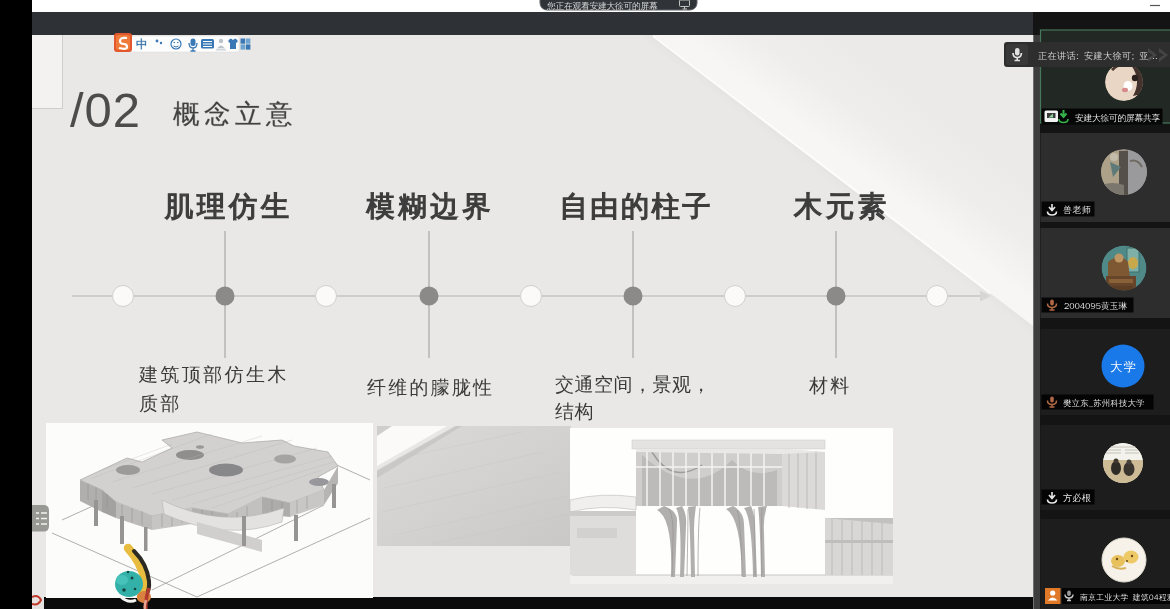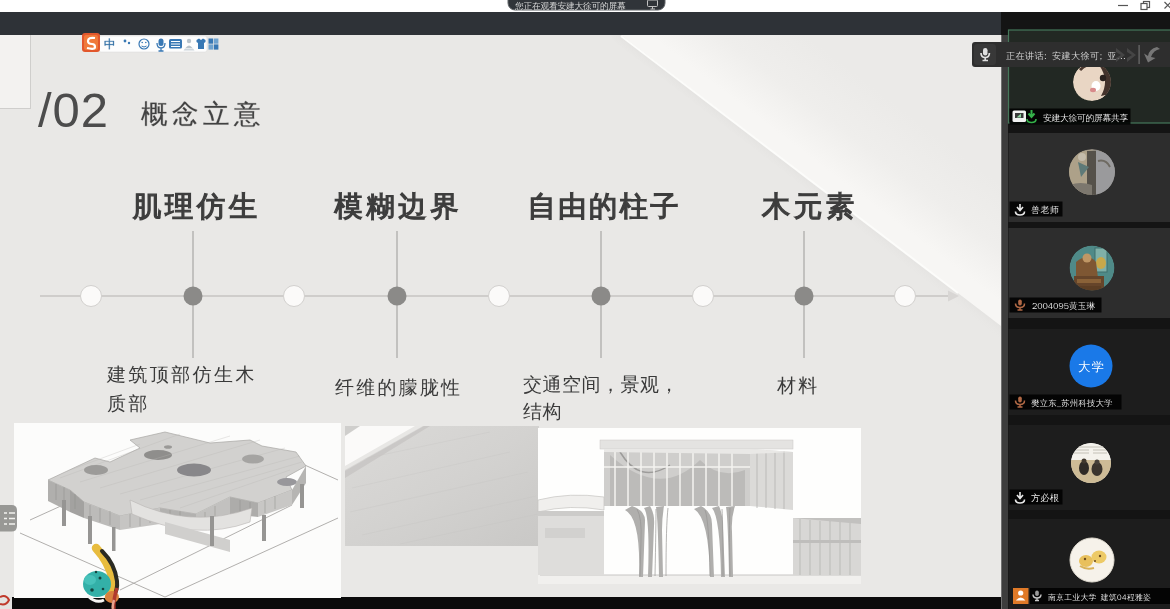--- a/index.html
+++ b/index.html
@@ -1,16 +1,16 @@
 <!DOCTYPE html>
 <html><head><meta charset="utf-8">
 <style>
 * { margin:0; padding:0; box-sizing:border-box; }
 html,body { width:1170px; height:609px; overflow:hidden; background:#000; font-family:"Liberation Sans", sans-serif; }
-#app { position:relative; width:1136px; height:609px; background:#e9e8e6; }
+#app { position:relative; width:1136px; height:609px; background:#e9e8e6;margin-left:32px; }
 .abs { position:absolute; }
 </style></head>
 <body>
 <div id="app">
 
 <div class="abs" style="left:0;top:0;width:1170px;height:12px;background:#ffffff;"></div>
 
 <div class="abs" style="left:0;top:12px;width:1001px;height:23px;background:#2e3237;"></div>
 
 <div class="abs" style="left:0;top:35px;width:1001px;height:563px;background:#e9e8e6;"></div>

